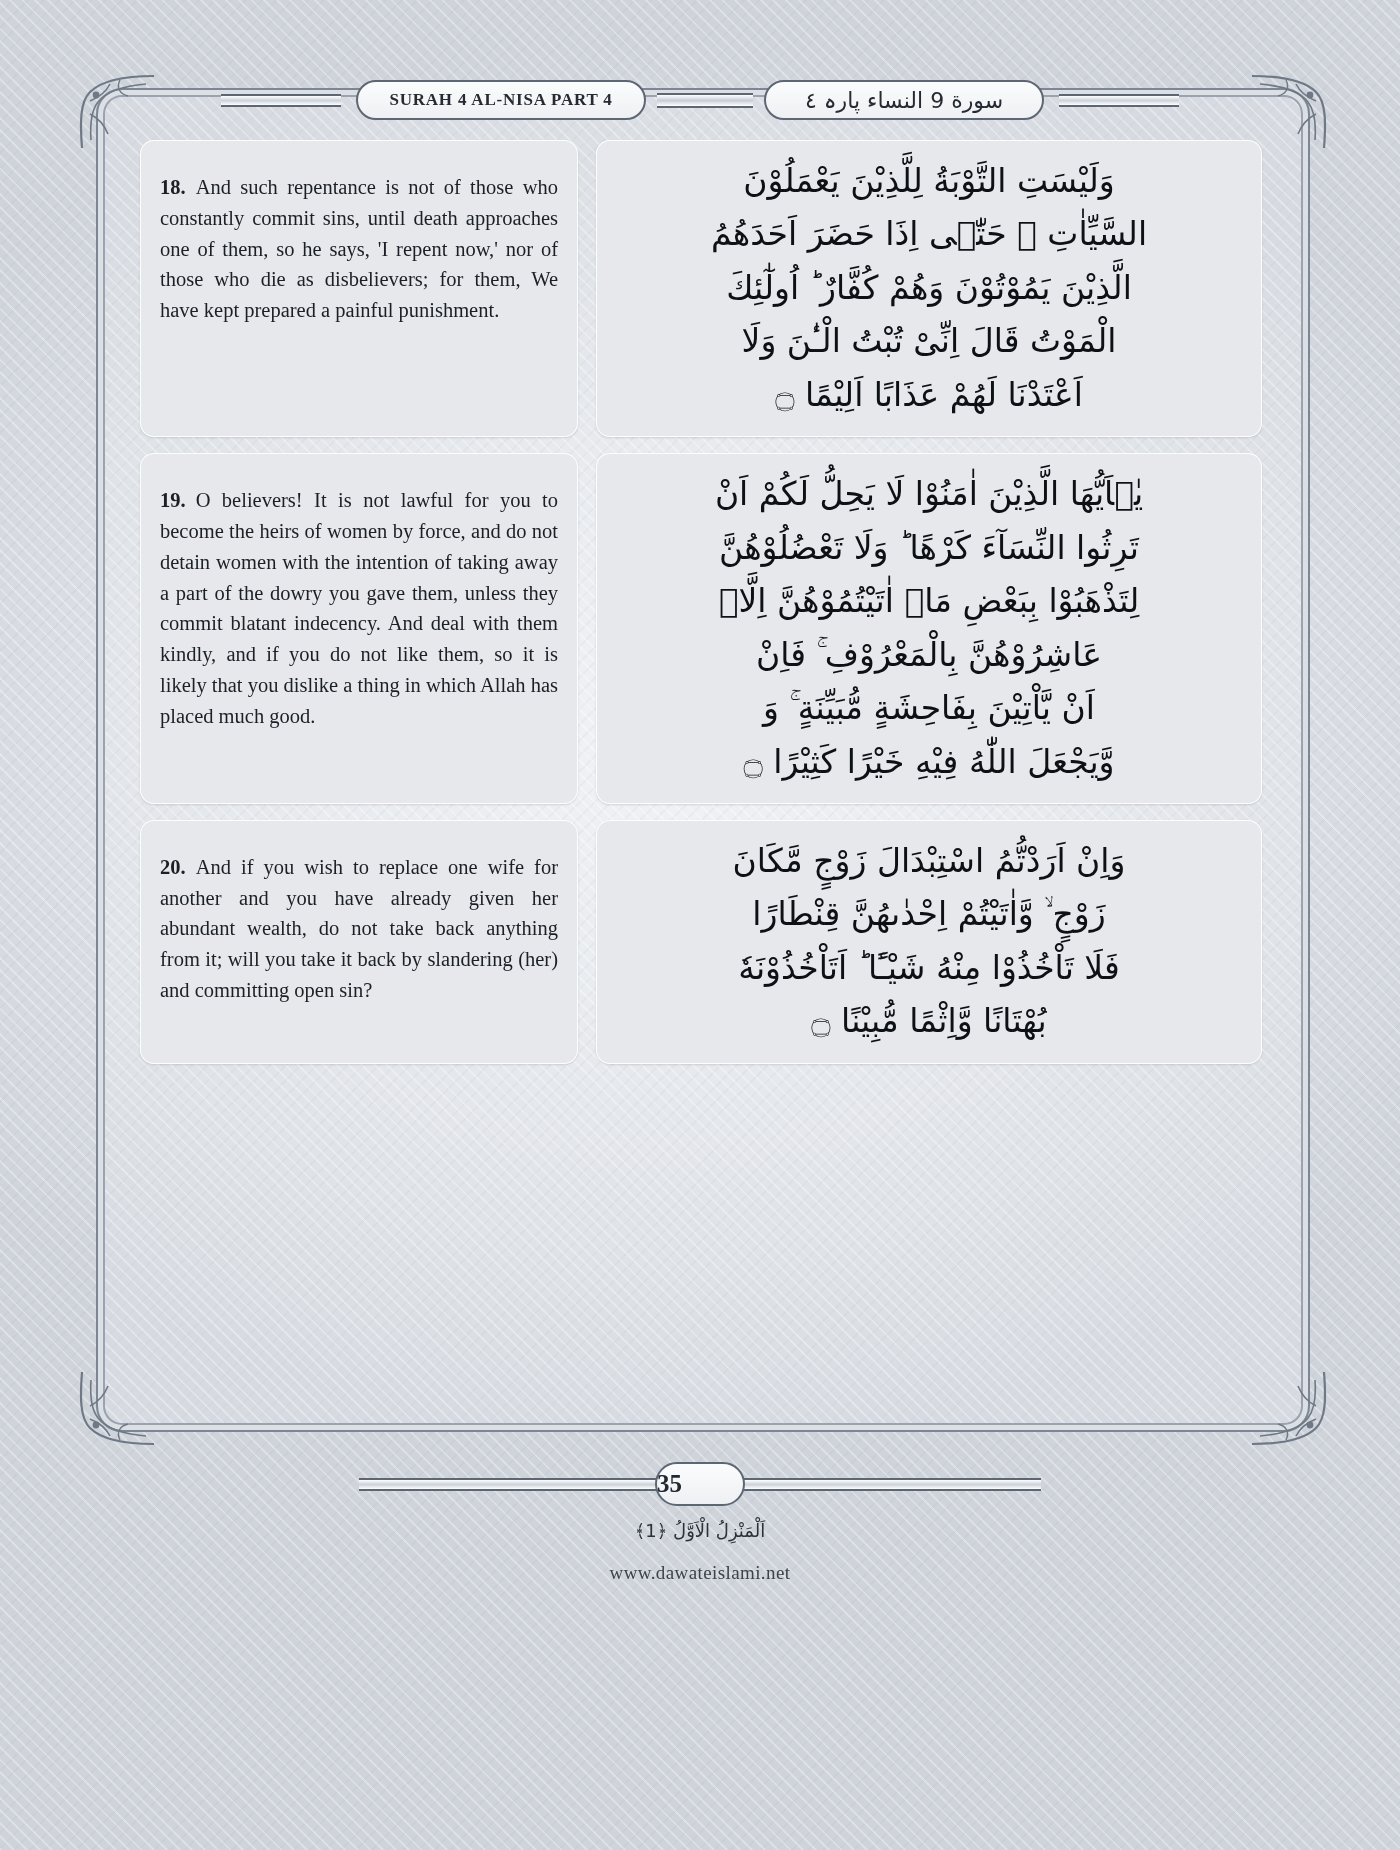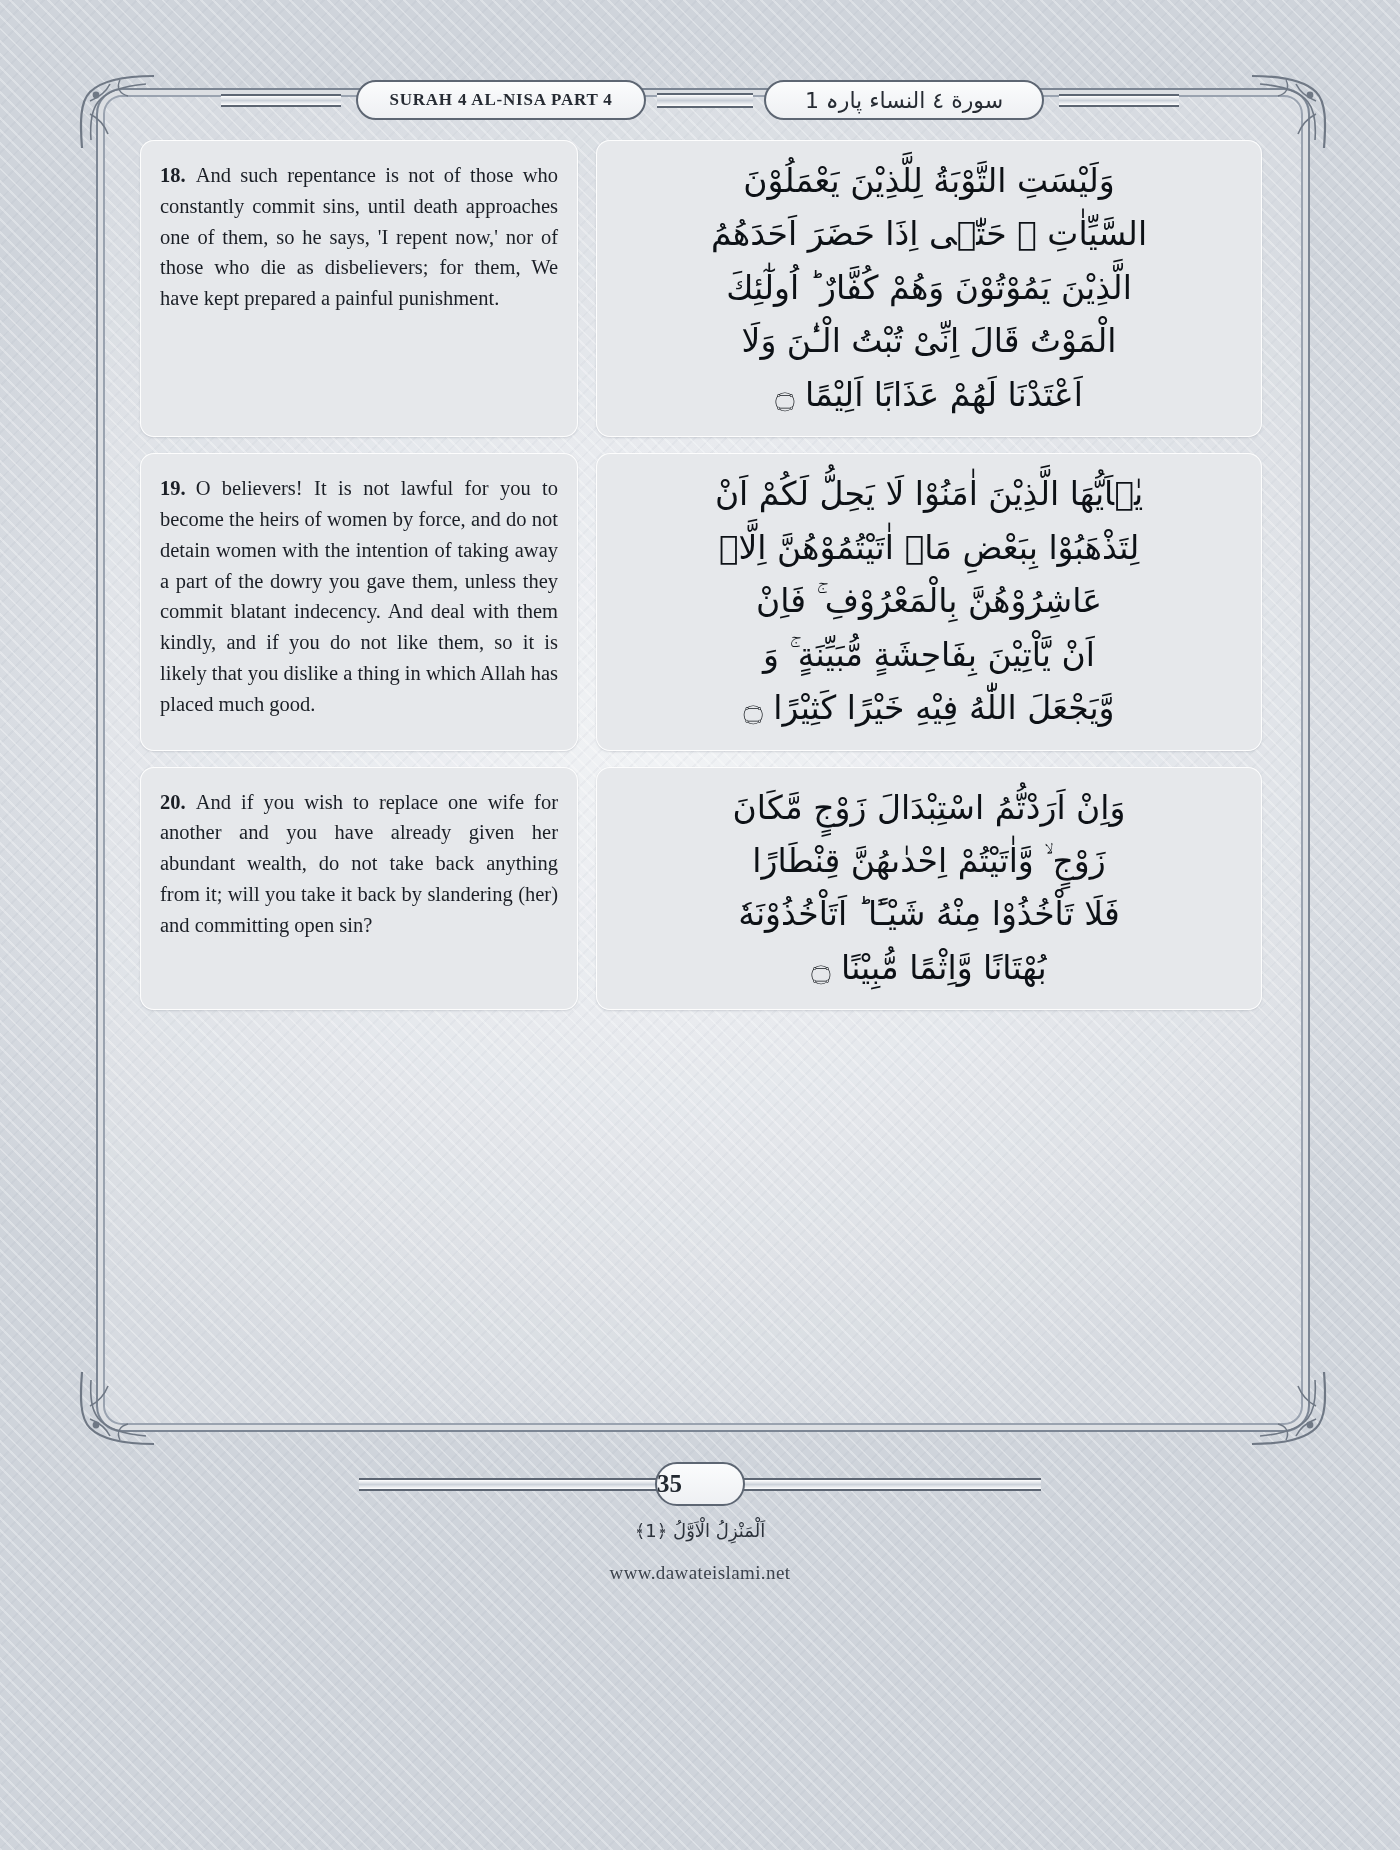--- a/index.html
+++ b/index.html
@@ -133,21 +133,21 @@
     align-items: stretch;
   }
   .cell {
     background: #e6e8eb;
     border-radius: 14px;
     box-shadow: 0 0 0 1px rgba(255,255,255,.9) inset, 0 1px 2px rgba(120,128,140,.25);
   }
   .cell-en {
     width: 438px;
     flex: 0 0 438px;
-    padding: 20px 20px 18px 20px;
+    padding: 32px 20px 18px 20px;
     box-sizing: border-box;
   }
   .cell-ar {
     flex: 1 1 auto;
     padding: 14px 22px 16px 22px;
     box-sizing: border-box;
     display: flex;
     flex-direction: column;
     justify-content: center;
   }
@@ -240,21 +240,21 @@
 
 <div id="page">
 
   <div class="hdr-row">
     <div class="hdr-rail"></div>
     <div class="hdr-cap" id="hdr-left-cap">
       <span class="hdr-title-en">SURAH 4 AL-NISA PART 4</span>
     </div>
     <div class="hdr-bar"></div>
     <div class="hdr-cap" id="hdr-right-cap">
-      <span class="hdr-title-ar">سورة ٤ النساء پارہ 1</span>
+      <span class="hdr-title-ar">سورة 9 النساء پارہ ٤</span>
     </div>
     <div class="hdr-rail"></div>
   </div>
 
   <div id="frame">
     <div class="corner c-tl">
       <svg viewBox="0 0 82 82" fill="none" stroke="#6f7885" stroke-width="2.2">
         <path d="M78 6 C48 6 26 10 14 22 C4 32 4 52 6 78"></path>
         <path d="M70 14 C46 16 30 22 22 32 C15 41 14 56 15 70" stroke-width="1.6"></path>
         <path d="M34 14 C30 22 24 27 14 31" stroke-width="1.6"></path>
@@ -309,20 +309,21 @@
         <div class="ar-line">اَعْتَدْنَا لَهُمْ عَذَابًا اَلِيْمًا ۝</div>
       </div>
     </div>
 
     <div class="verse-row">
       <div class="cell cell-en">
         <p class="en-text"><span class="vnum">19.</span><span>O believers! It is not lawful for you to become the heirs of women by force, and do not detain women with the intention of taking away a part of the dowry you gave them, unless they commit blatant indecency. And deal with them kindly, and if you do not like them, so it is likely that you dislike a thing in which Allah has placed much good.</span></p>
       </div>
       <div class="cell cell-ar">
         <div class="ar-line">يٰۤاَيُّهَا الَّذِيْنَ اٰمَنُوْا لَا يَحِلُّ لَكُمْ اَنْ</div>
+        <div class="ar-line">تَرِثُوا النِّسَآءَ كَرْهًا ؕ وَلَا تَعْضُلُوْهُنَّ</div>
         <div class="ar-line">لِتَذْهَبُوْا بِبَعْضِ مَاۤ اٰتَيْتُمُوْهُنَّ اِلَّاۤ</div>
         <div class="ar-line">عَاشِرُوْهُنَّ بِالْمَعْرُوْفِ ۚ فَاِنْ</div>
         <div class="ar-line">اَنْ يَّاْتِيْنَ بِفَاحِشَةٍ مُّبَيِّنَةٍ ۚ وَ</div>
         <div class="ar-line">وَّيَجْعَلَ اللّٰهُ فِيْهِ خَيْرًا كَثِيْرًا ۝</div>
       </div>
     </div>
 
     <div class="verse-row">
       <div class="cell cell-en">
         <p class="en-text"><span class="vnum">20.</span><span>And if you wish to replace one wife for another and you have already given her abundant wealth, do not take back anything from it; will you take it back by slandering (her) and committing open sin?</span></p>

